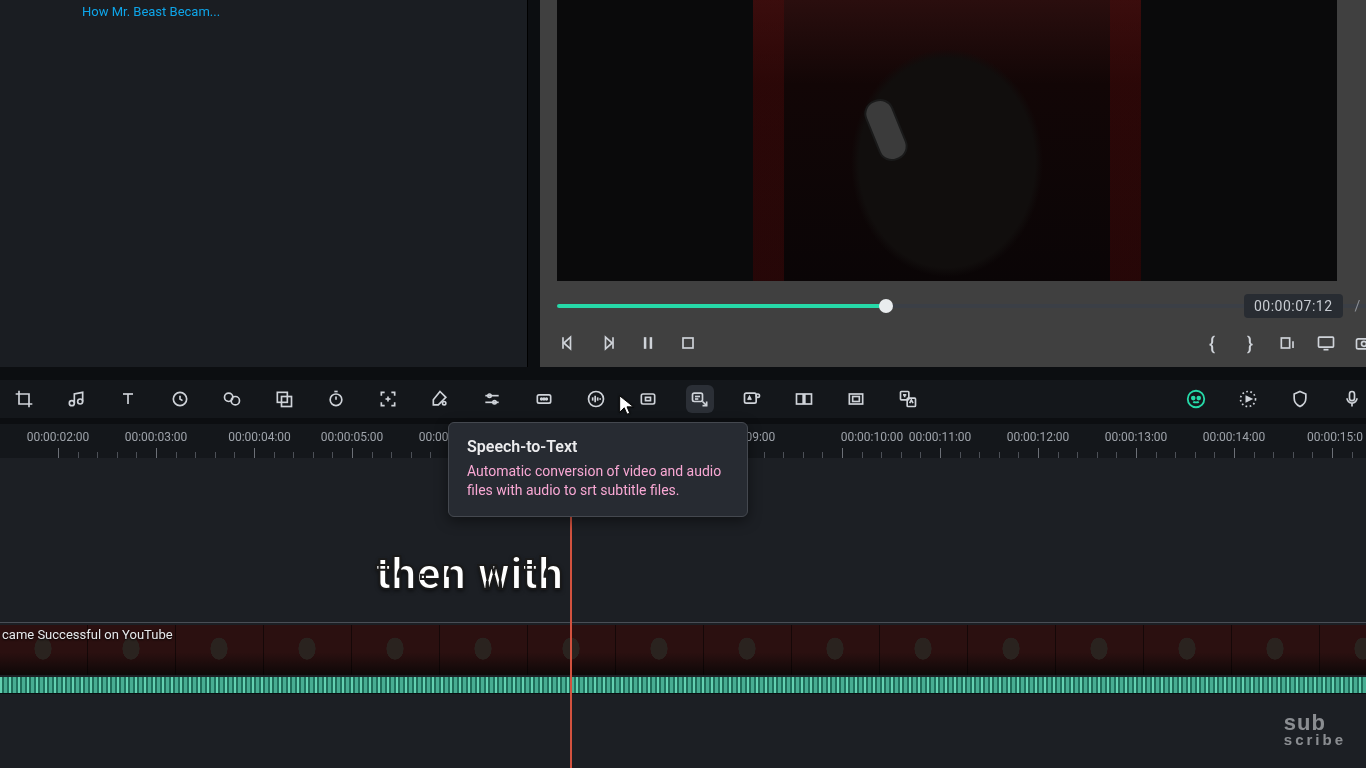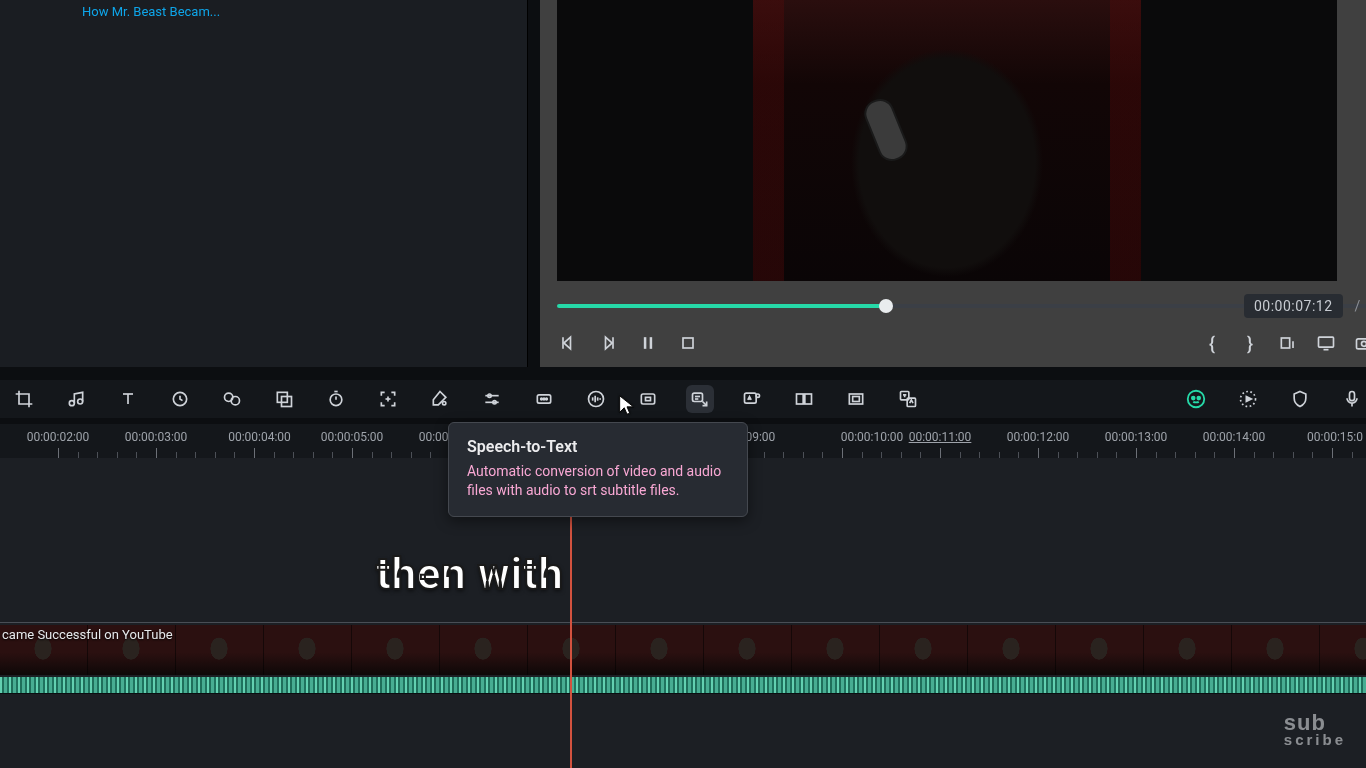--- a/index.html
+++ b/index.html
@@ -616,21 +616,21 @@
     <div class="ruler-small" style="left: 763.6px;"></div>
     <div class="ruler-small" style="left: 783.2px;"></div>
     <div class="ruler-small" style="left: 802.8px;"></div>
     <div class="ruler-small" style="left: 822.4px;"></div>
     <div class="ruler-tick" style="left: 842px; margin-left: 30px;">00:00:10:00</div>
     <div class="ruler-big" style="left: 842px;"></div>
     <div class="ruler-small" style="left: 861.6px;"></div>
     <div class="ruler-small" style="left: 881.2px;"></div>
     <div class="ruler-small" style="left: 900.8px;"></div>
     <div class="ruler-small" style="left: 920.4px;"></div>
-    <div class="ruler-tick" style="left: 940px; text-decoration: underline;">00:00:11:00</div>
+    <div class="ruler-tick" style="left: 940px;">00:00:11:00</div>
     <div class="ruler-big" style="left: 940px;"></div>
     <div class="ruler-small" style="left: 959.6px;"></div>
     <div class="ruler-small" style="left: 979.2px;"></div>
     <div class="ruler-small" style="left: 998.8px;"></div>
     <div class="ruler-small" style="left: 1018.4px;"></div>
     <div class="ruler-tick" style="left: 1038px;">00:00:12:00</div>
     <div class="ruler-big" style="left: 1038px;"></div>
     <div class="ruler-small" style="left: 1057.6px;"></div>
     <div class="ruler-small" style="left: 1077.2px;"></div>
     <div class="ruler-small" style="left: 1096.8px;"></div>

